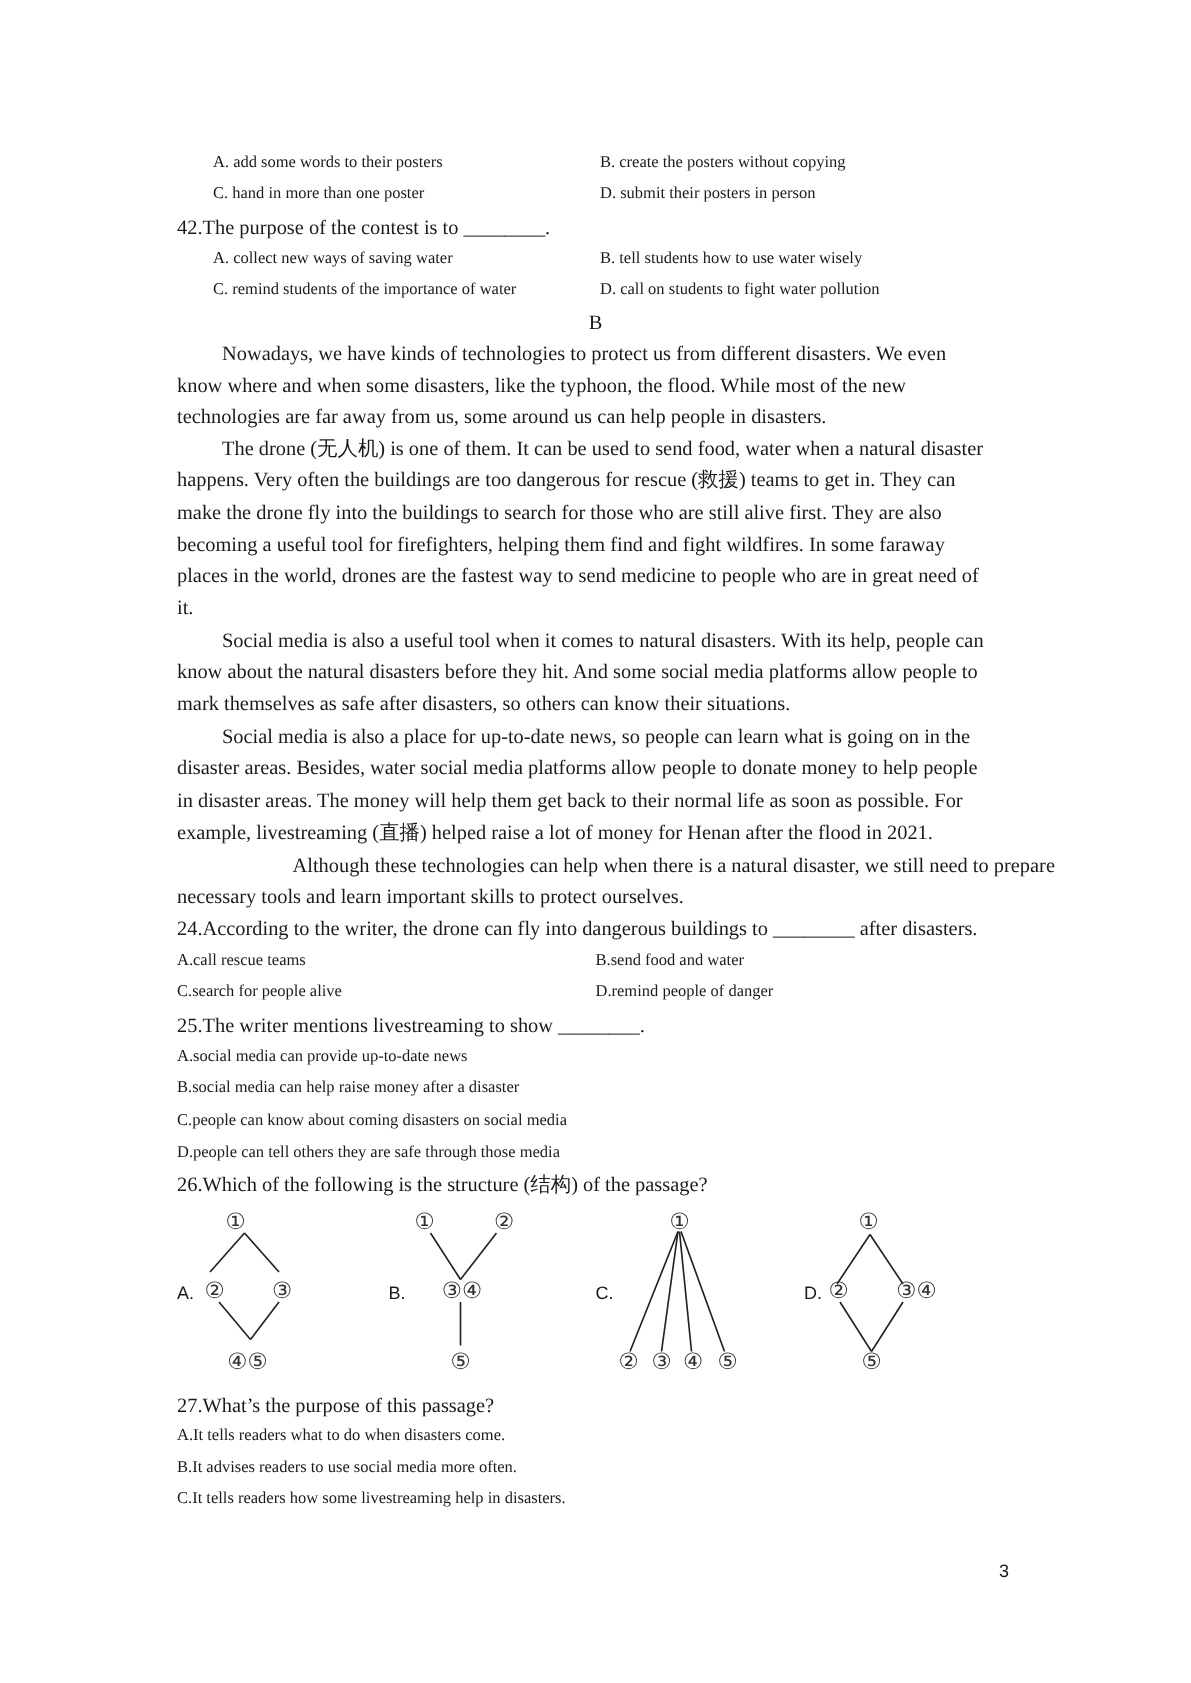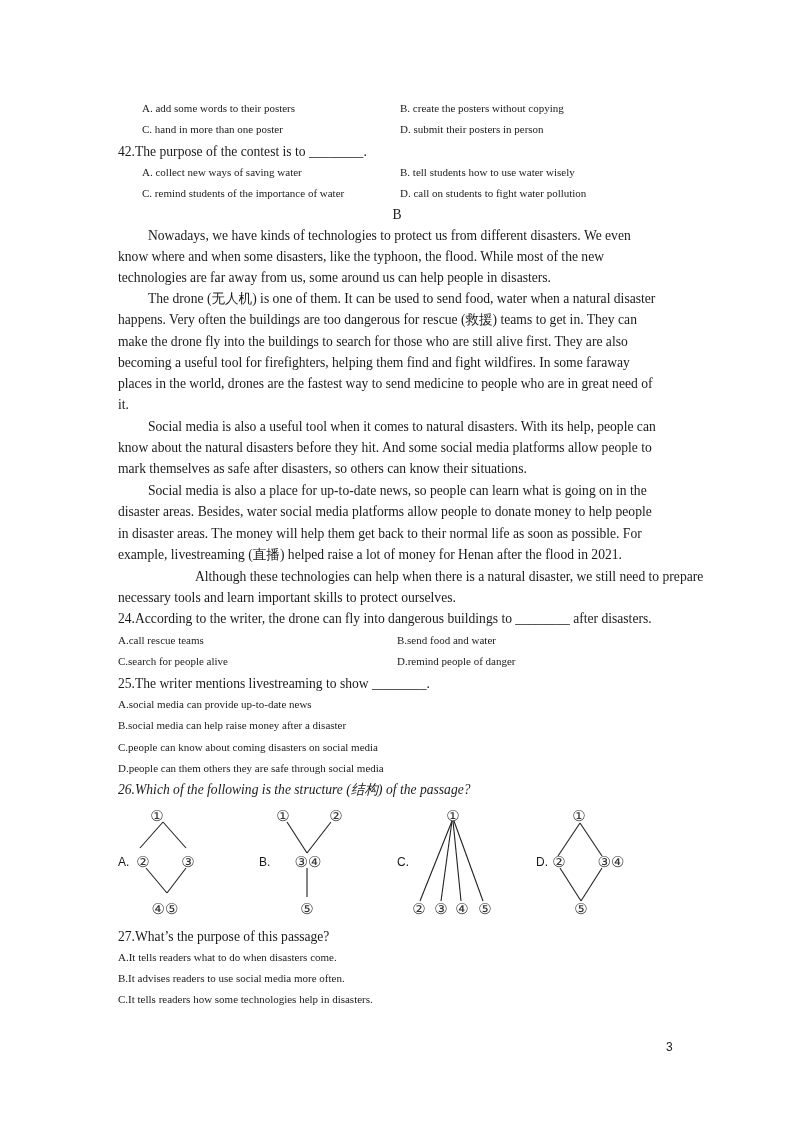--- a/index.html
+++ b/index.html
@@ -54,23 +54,23 @@
 <div class="line" style="left:118px; top:608px;">24.According to the writer, the drone can fly into dangerous buildings to ________ after disasters.</div>
 <div class="opt" style="left:118px; top:630px;">A.call rescue teams</div>
 <div class="opt" style="left:397px; top:630px;">B.send food and water</div>
 <div class="opt" style="left:118px; top:651px;">C.search for people alive</div>
 <div class="opt" style="left:397px; top:651px;">D.remind people of danger</div>
 
 <div class="line" style="left:118px; top:673px;">25.The writer mentions livestreaming to show ________.</div>
 <div class="opt" style="left:118px; top:694px;">A.social media can provide up-to-date news</div>
 <div class="opt" style="left:118px; top:715px;">B.social media can help raise money after a disaster</div>
 <div class="opt" style="left:118px; top:737px;">C.people can know about coming disasters on social media</div>
-<div class="opt" style="left:118px; top:758px;">D.people can them others they are safe through social media</div>
+<div class="opt" style="left:118px; top:758px;">D.people can tell others they are safe through those media</div>
 
-<div class="line" style="left:118px; top:779px;font-style:italic;">26.Which of the following is the structure (结构) of the passage?</div>
+<div class="line" style="left:118px; top:779px;">26.Which of the following is the structure (结构) of the passage?</div>
 
 <svg class="diag" width="794" height="1122">
 
   <g>
     <text class="dlabel" x="118" y="866">A.</text>
     <line class="edge" x1="163" y1="822" x2="140" y2="848"></line>
     <line class="edge" x1="163" y1="822" x2="186" y2="848"></line>
     <line class="edge" x1="146" y1="868" x2="167" y2="893"></line>
     <line class="edge" x1="186" y1="868" x2="167" y2="893"></line>
     <g></g>
@@ -113,15 +113,15 @@
     <text class="cnum" x="579" y="815" style="font-size:15px">①</text>
     <text class="cnum" x="559" y="861" style="font-size:15px">②</text>
     <text class="cnum" x="611" y="861" style="font-size:15px">③④</text>
     <text class="cnum" x="581" y="908" style="font-size:15px">⑤</text>
   </g>
 </svg>
 
 <div class="line" style="left:118px; top:926px;">27.What’s the purpose of this passage?</div>
 <div class="opt" style="left:118px; top:947px;">A.It tells readers what to do when disasters come.</div>
 <div class="opt" style="left:118px; top:968px;">B.It advises readers to use social media more often.</div>
-<div class="opt" style="left:118px; top:989px;">C.It tells readers how some technologies help in disasters.</div>
+<div class="opt" style="left:118px; top:989px;">C.It tells readers how some livestreaming help in disasters.</div>
 
 <div class="pagenum">3</div>
 
 </body></html>

